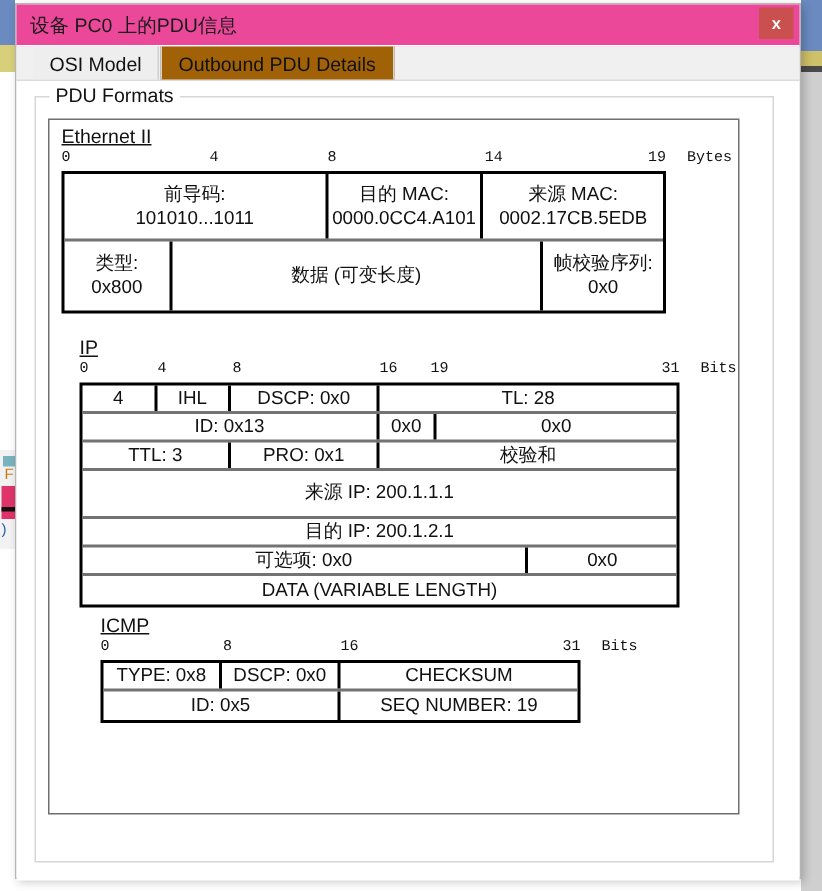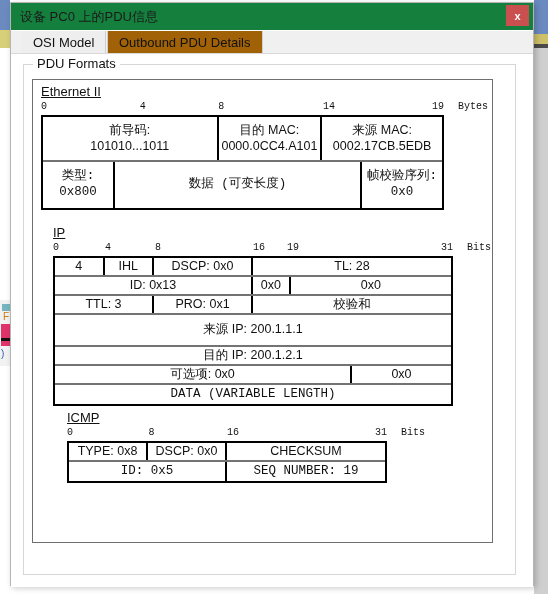--- a/index.html
+++ b/index.html
@@ -94,21 +94,21 @@
     width: 524px; height: 584px;
     background: #ffffff;
     border: 1px solid #b5b5b5;
     box-shadow: 2px 2px 6px rgba(0,0,0,0.22);
     box-sizing: border-box;
   }
 
   #titlebar {
     position: relative;
     height: 27px;
-    background: #15803d;
+    background: #ec4899;
     border-bottom: 1px solid #ffffff;
   }
   #title-text {
     position: absolute;
     left: 9px; top: 5px;
     font-size: 13px;
     color: #1a1a1a;
     white-space: nowrap;
   }
   #close-button {
@@ -222,21 +222,21 @@
 
   .pkt {
     border: 2px solid #000000;
     box-sizing: border-box;
   }
   .pkt-row {
     display: flex;
     border-bottom: 2px solid #737373;
     box-sizing: border-box;
   }
-  .pkt-row:last-child { border-bottom: none; font-family: Liberation Mono, monospace; }
+  .pkt-row:last-child { border-bottom: none; }
   .cell {
     border-right: 2px solid #000000;
     box-sizing: border-box;
     display: flex;
     flex-direction: column;
     align-items: center;
     justify-content: center;
     font-size: 12.5px;
     color: #111111;
     text-align: center;

